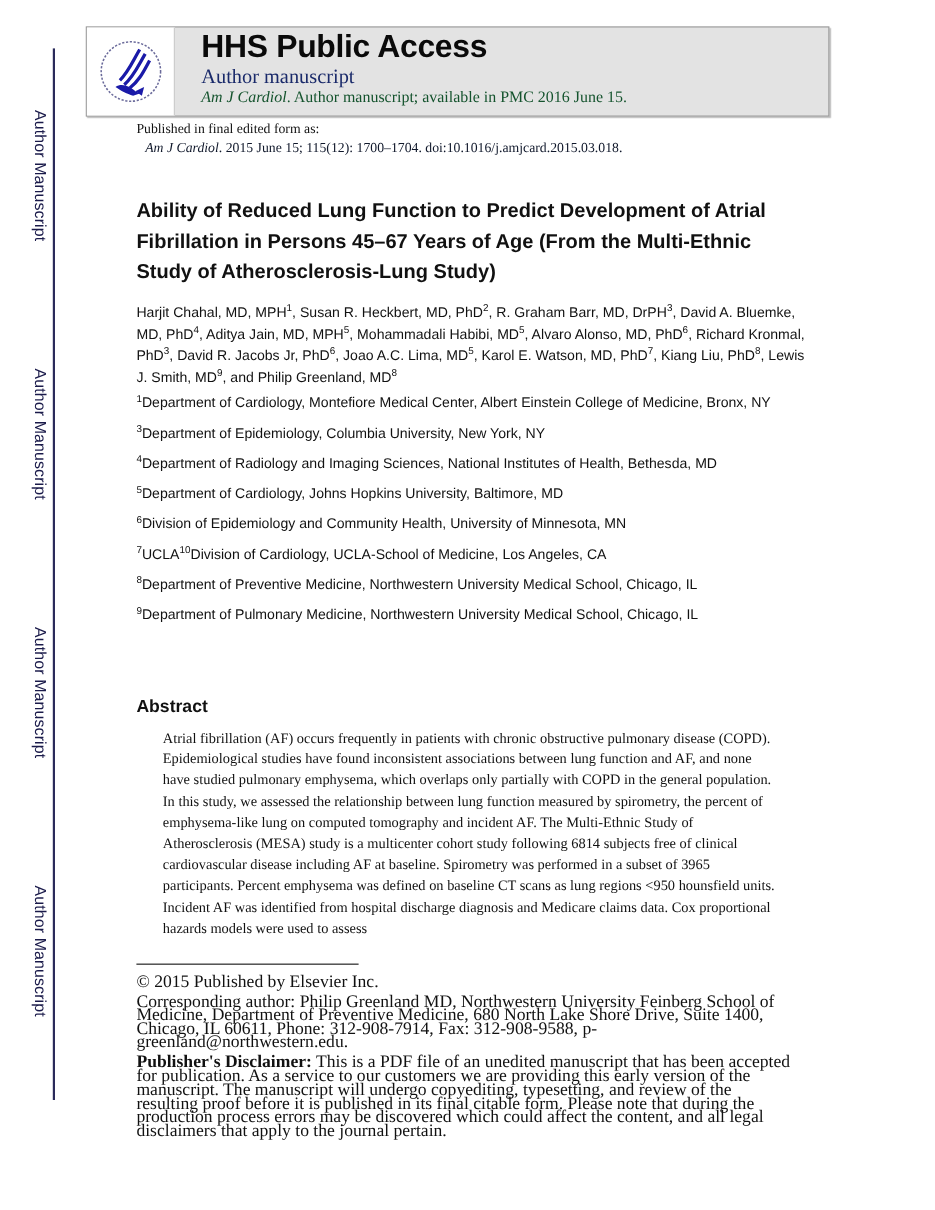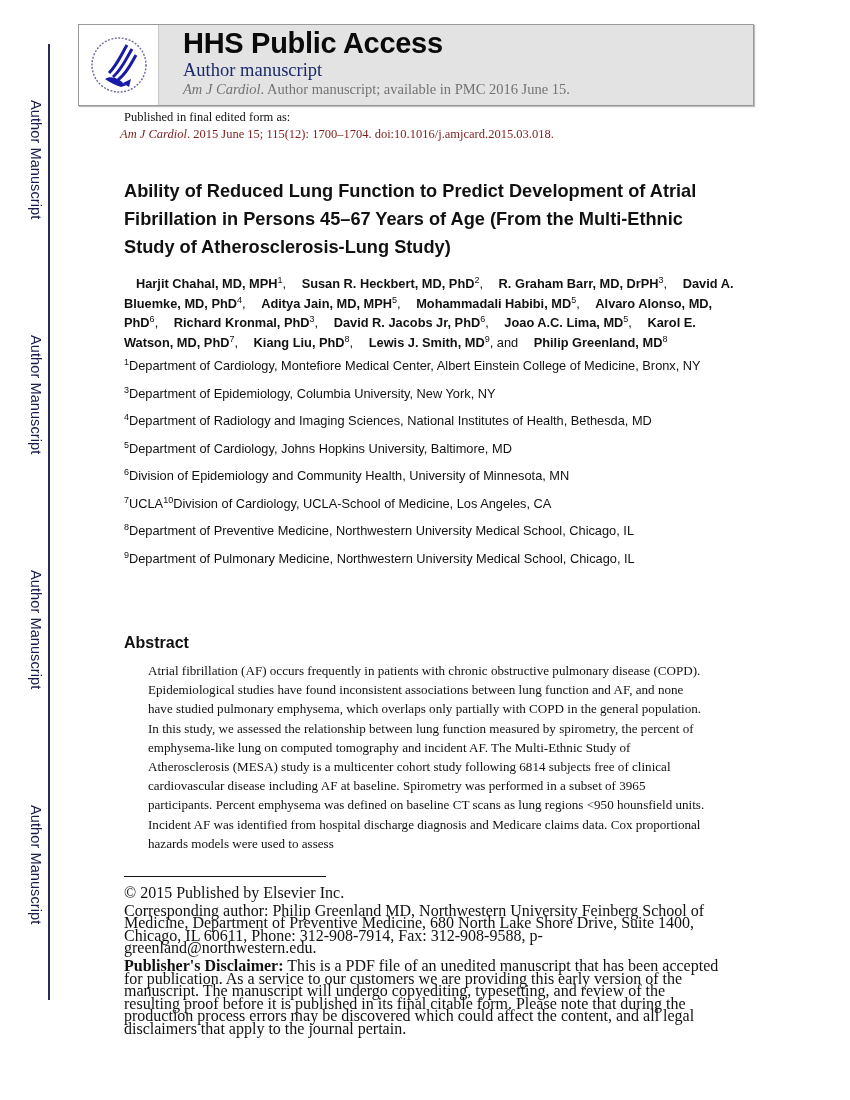--- a/index.html
+++ b/index.html
@@ -24,37 +24,37 @@
   }
   .logo-cell svg { position: absolute; left: 8px; top: 6px; }
   .hhs-title {
     position: absolute; left: 104px; top: 2px;
     font-family: "Liberation Sans", sans-serif; font-weight: bold; font-size: 29px; color: #0a0a0a; letter-spacing: -0.3px;
   }
   .am-label {
     position: absolute; left: 104px; top: 35px; font-size: 18.5px; color: #1a2a6a;
   }
   .avail-line {
-    position: absolute; left: 104px; top: 56px; font-size: 14.5px; color: #737373;
+    position: absolute; left: 104px; top: 56px; font-size: 14.5px; color: #14532d;
   }
   .avail-line i { font-style: italic; }
 
   .pub-final { position: absolute; left: 124px; top: 110px; font-size: 12.5px; color: #111; }
-  .pub-cite { position: absolute; left: 120px; top: 127px; font-size: 12.5px; color: #7f1d1d; }
+  .pub-cite { position: absolute; left: 132px; top: 127px; font-size: 12.5px; color: #0f172a; }
   .pub-cite i { font-style: italic; }
 
   .paper-title {
     position: absolute; left: 124px; top: 177px; width: 610px;
     font-family: "Liberation Sans", sans-serif; font-weight: bold; font-size: 18.2px; line-height: 28px; color: #111;
   }
   .authors {
     position: absolute; left: 124px; top: 274px; width: 610px;
     font-family: "Liberation Sans", sans-serif; font-size: 12.8px; line-height: 19.5px; color: #111;
   }
-  .authors b { font-weight: bold; margin-left: 12px; }
+  .authors b { font-weight: normal; }
   .authors sup, .aff sup { font-size: 9px; line-height: 0; vertical-align: 5px; font-weight: normal; }
 
   .aff-list { position: absolute; left: 124px; top: 356px; width: 600px;
     font-family: "Liberation Sans", sans-serif; font-size: 12.8px; color: #111; }
   .aff { line-height: 19px; margin-bottom: 8.5px; }
 
   .abstract-heading {
     position: absolute; left: 124px; top: 634px;
     font-family: "Liberation Sans", sans-serif; font-weight: bold; font-size: 16px; color: #111;
   }

